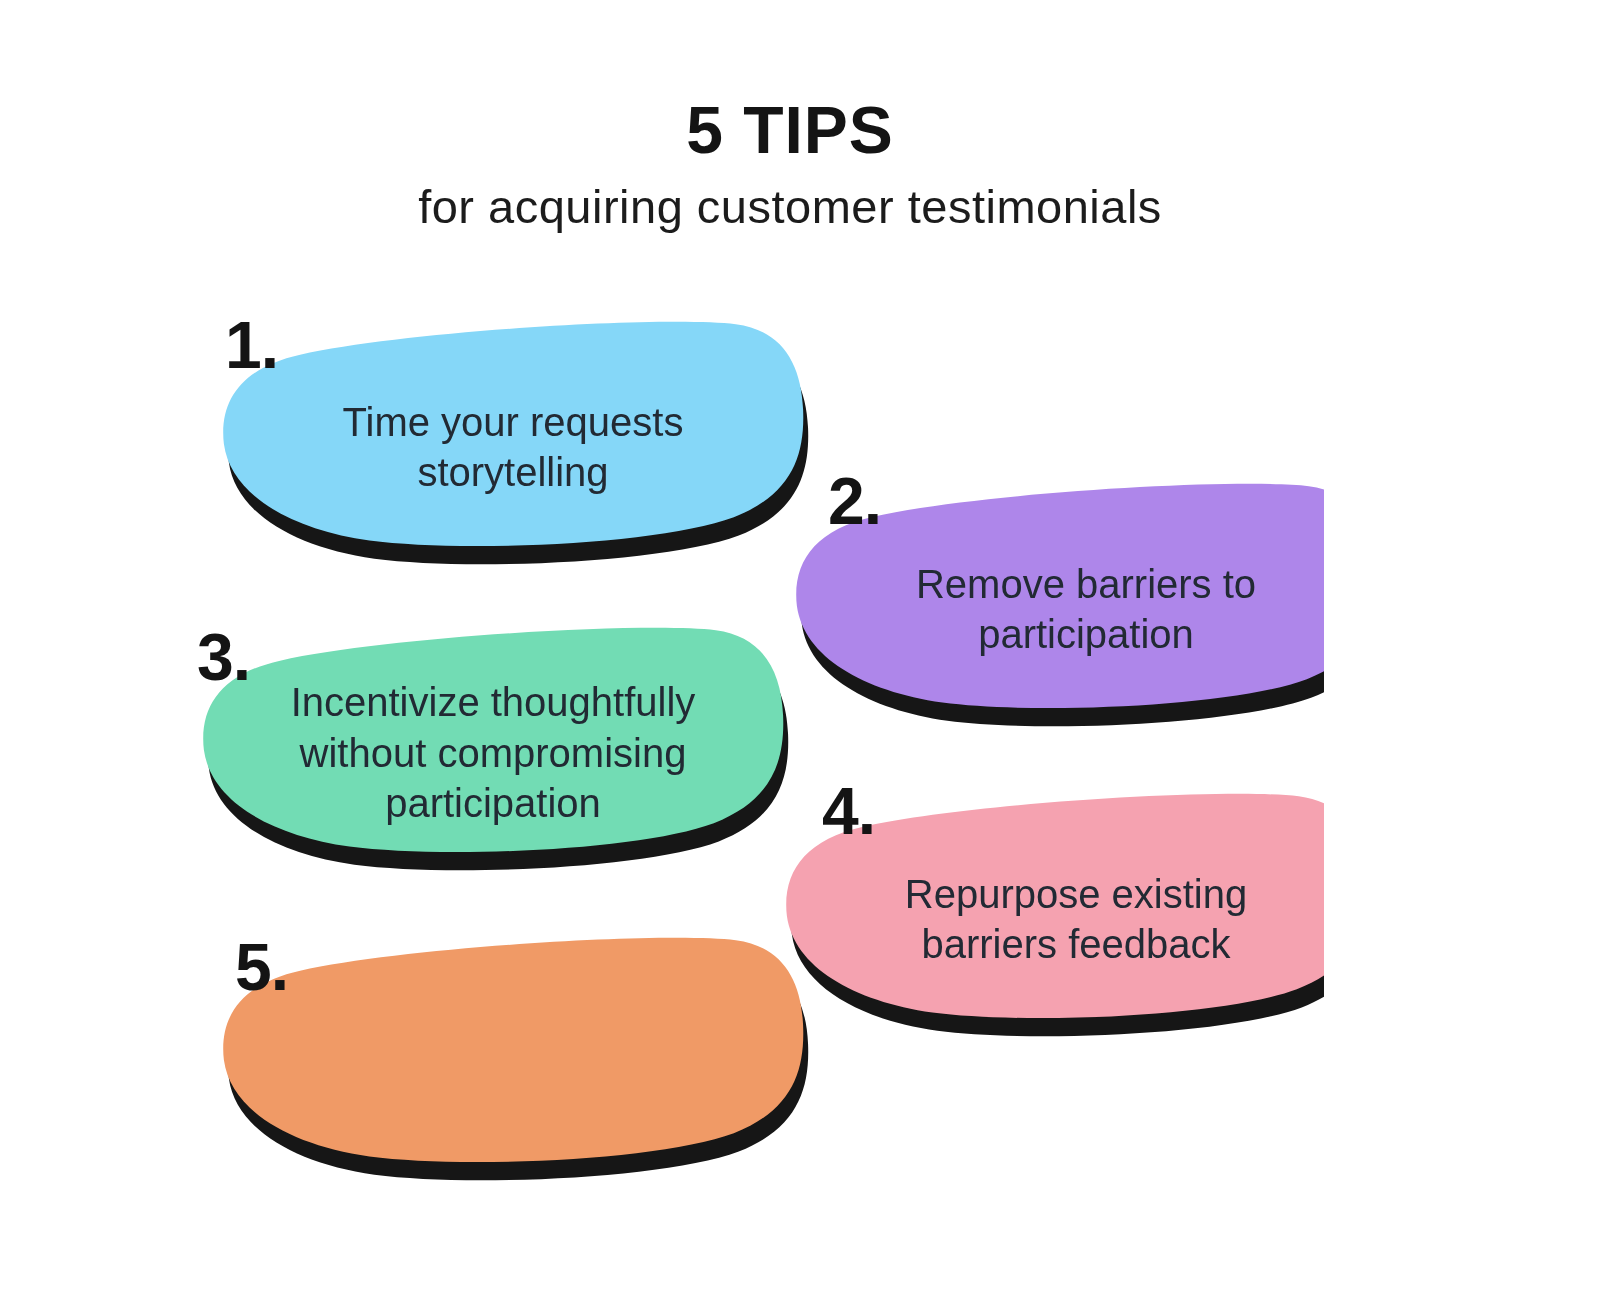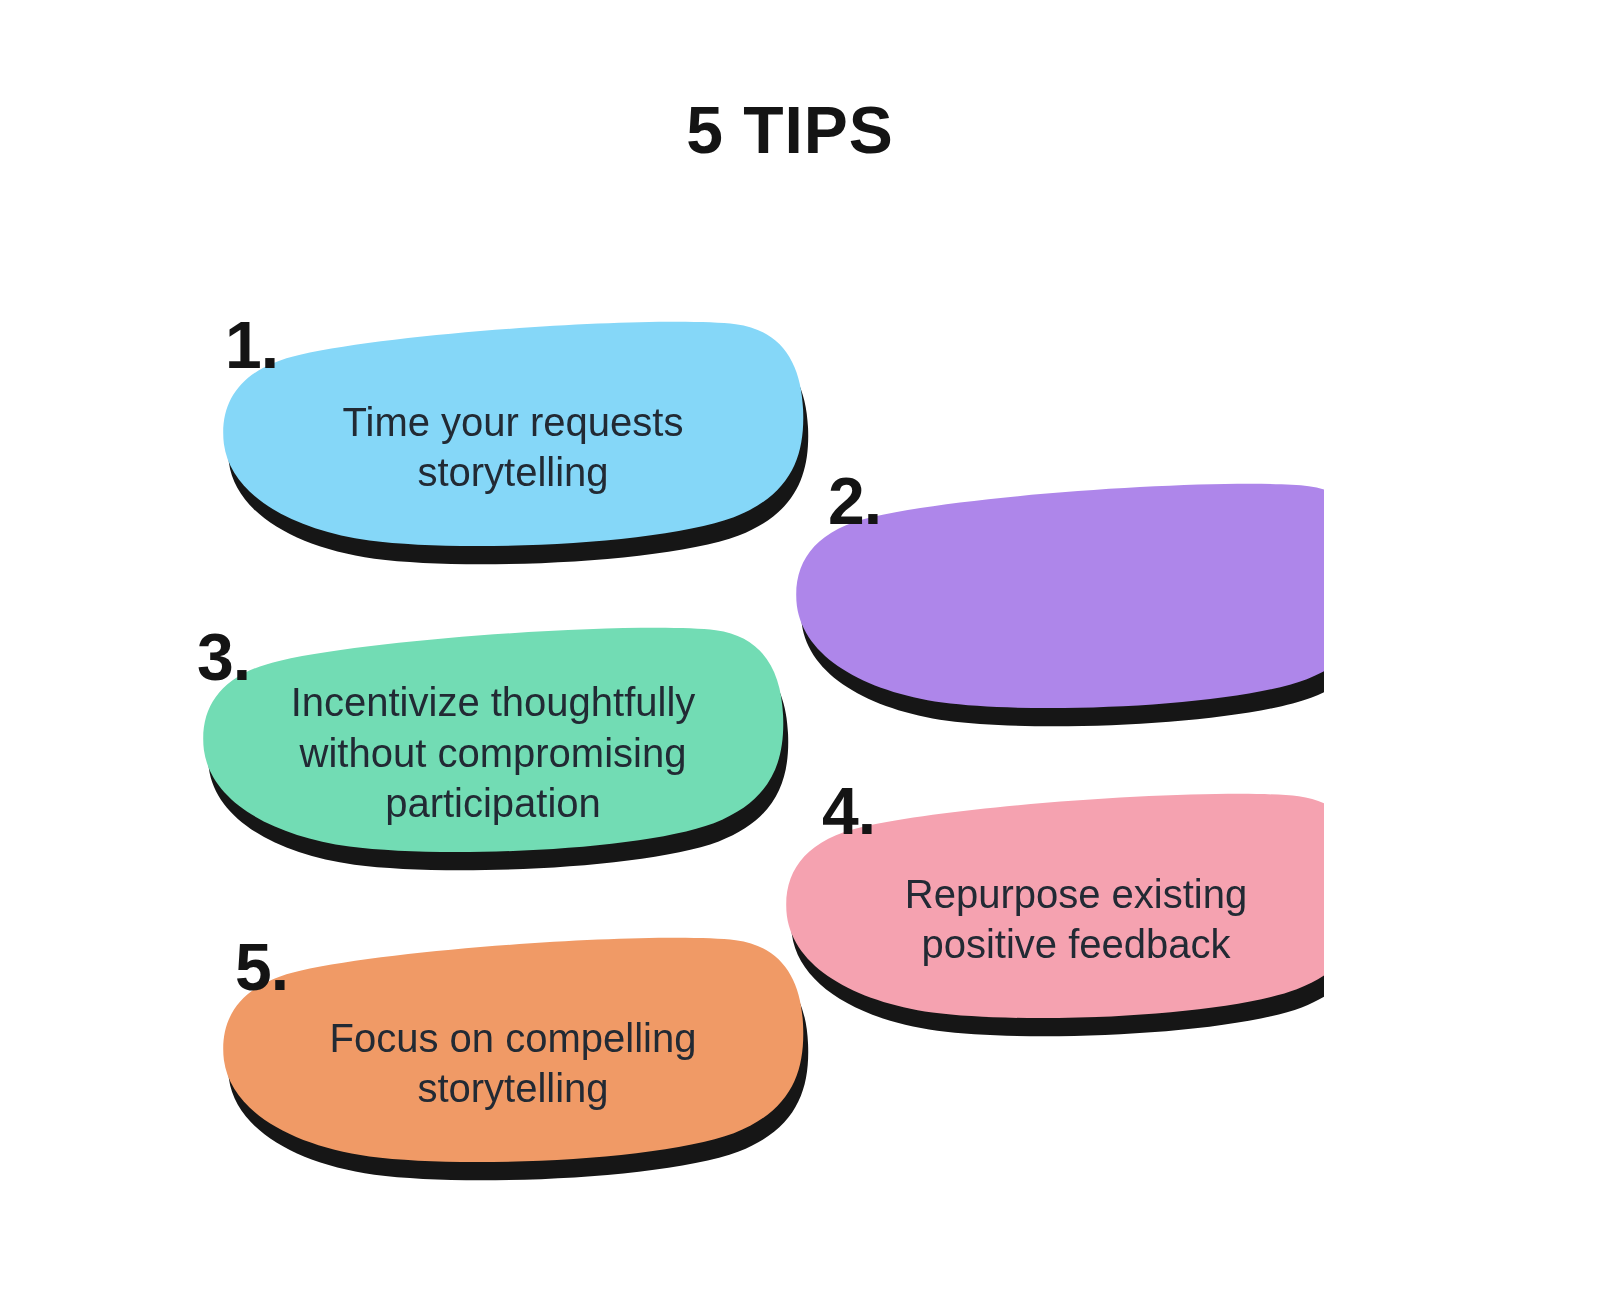--- a/index.html
+++ b/index.html
@@ -83,64 +83,65 @@
   .b4 .tip-number { left: 46px;  top: -8px; }
   .b5 .tip-number { left: 22px;  top: 4px;  }
 </style>
 </head>
 <body>
 
 <div class="canvas">
 
   <div class="header">
     <div class="title">5 TIPS</div>
+    <div class="subtitle">for acquiring customer testimonials</div>
   </div>
 
   <div class="blob-group b1">
     <svg viewBox="0 0 606 252" preserveAspectRatio="none">
       <path transform="translate(5,18)" fill="#161616" d="M 88 40 C 200 16, 455 2, 528 10 C 574 16, 594 48, 596 94 C 598 140, 584 178, 526 200 C 452 227, 252 235, 158 223 C 78 212, 18 178, 11 128 C 6 86, 28 53, 88 40 Z"></path>
       <path d="M 88 40 C 200 16, 455 2, 528 10 C 574 16, 594 48, 596 94 C 598 140, 584 178, 526 200 C 452 227, 252 235, 158 223 C 78 212, 18 178, 11 128 C 6 86, 28 53, 88 40 Z" fill="#85d7f8"></path>
     </svg>
     <div class="tip-number">1.</div>
     <div class="blob-text">Time your requests
 storytelling</div>
   </div>
 
   <div class="blob-group b2">
     <svg viewBox="0 0 606 252" preserveAspectRatio="none">
       <path transform="translate(5,18)" fill="#161616" d="M 88 40 C 200 16, 455 2, 528 10 C 574 16, 594 48, 596 94 C 598 140, 584 178, 526 200 C 452 227, 252 235, 158 223 C 78 212, 18 178, 11 128 C 6 86, 28 53, 88 40 Z"></path>
       <path d="M 88 40 C 200 16, 455 2, 528 10 C 574 16, 594 48, 596 94 C 598 140, 584 178, 526 200 C 452 227, 252 235, 158 223 C 78 212, 18 178, 11 128 C 6 86, 28 53, 88 40 Z" fill="#ae86ea"></path>
     </svg>
     <div class="tip-number">2.</div>
+    <div class="blob-text">Remove barriers to
+participation</div>
   </div>
 
   <div class="blob-group b3">
     <svg viewBox="0 0 606 252" preserveAspectRatio="none">
       <path transform="translate(5,18)" fill="#161616" d="M 88 40 C 200 16, 455 2, 528 10 C 574 16, 594 48, 596 94 C 598 140, 584 178, 526 200 C 452 227, 252 235, 158 223 C 78 212, 18 178, 11 128 C 6 86, 28 53, 88 40 Z"></path>
       <path d="M 88 40 C 200 16, 455 2, 528 10 C 574 16, 594 48, 596 94 C 598 140, 584 178, 526 200 C 452 227, 252 235, 158 223 C 78 212, 18 178, 11 128 C 6 86, 28 53, 88 40 Z" fill="#72dcb4"></path>
     </svg>
     <div class="tip-number">3.</div>
     <div class="blob-text">Incentivize thoughtfully
 without compromising
 participation</div>
   </div>
 
   <div class="blob-group b4">
     <svg viewBox="0 0 606 252" preserveAspectRatio="none">
       <path transform="translate(5,18)" fill="#161616" d="M 88 40 C 200 16, 455 2, 528 10 C 574 16, 594 48, 596 94 C 598 140, 584 178, 526 200 C 452 227, 252 235, 158 223 C 78 212, 18 178, 11 128 C 6 86, 28 53, 88 40 Z"></path>
       <path d="M 88 40 C 200 16, 455 2, 528 10 C 574 16, 594 48, 596 94 C 598 140, 584 178, 526 200 C 452 227, 252 235, 158 223 C 78 212, 18 178, 11 128 C 6 86, 28 53, 88 40 Z" fill="#f5a2b0"></path>
     </svg>
     <div class="tip-number">4.</div>
     <div class="blob-text">Repurpose existing
-positive feedback</div>
+barriers feedback</div>
   </div>
 
   <div class="blob-group b5">
     <svg viewBox="0 0 606 252" preserveAspectRatio="none">
       <path transform="translate(5,18)" fill="#161616" d="M 88 40 C 200 16, 455 2, 528 10 C 574 16, 594 48, 596 94 C 598 140, 584 178, 526 200 C 452 227, 252 235, 158 223 C 78 212, 18 178, 11 128 C 6 86, 28 53, 88 40 Z"></path>
       <path d="M 88 40 C 200 16, 455 2, 528 10 C 574 16, 594 48, 596 94 C 598 140, 584 178, 526 200 C 452 227, 252 235, 158 223 C 78 212, 18 178, 11 128 C 6 86, 28 53, 88 40 Z" fill="#f09a66"></path>
     </svg>
     <div class="tip-number">5.</div>
-    <div class="blob-text">Focus on compelling
-storytelling</div>
   </div>
 
 </div>
 
 </body></html>

